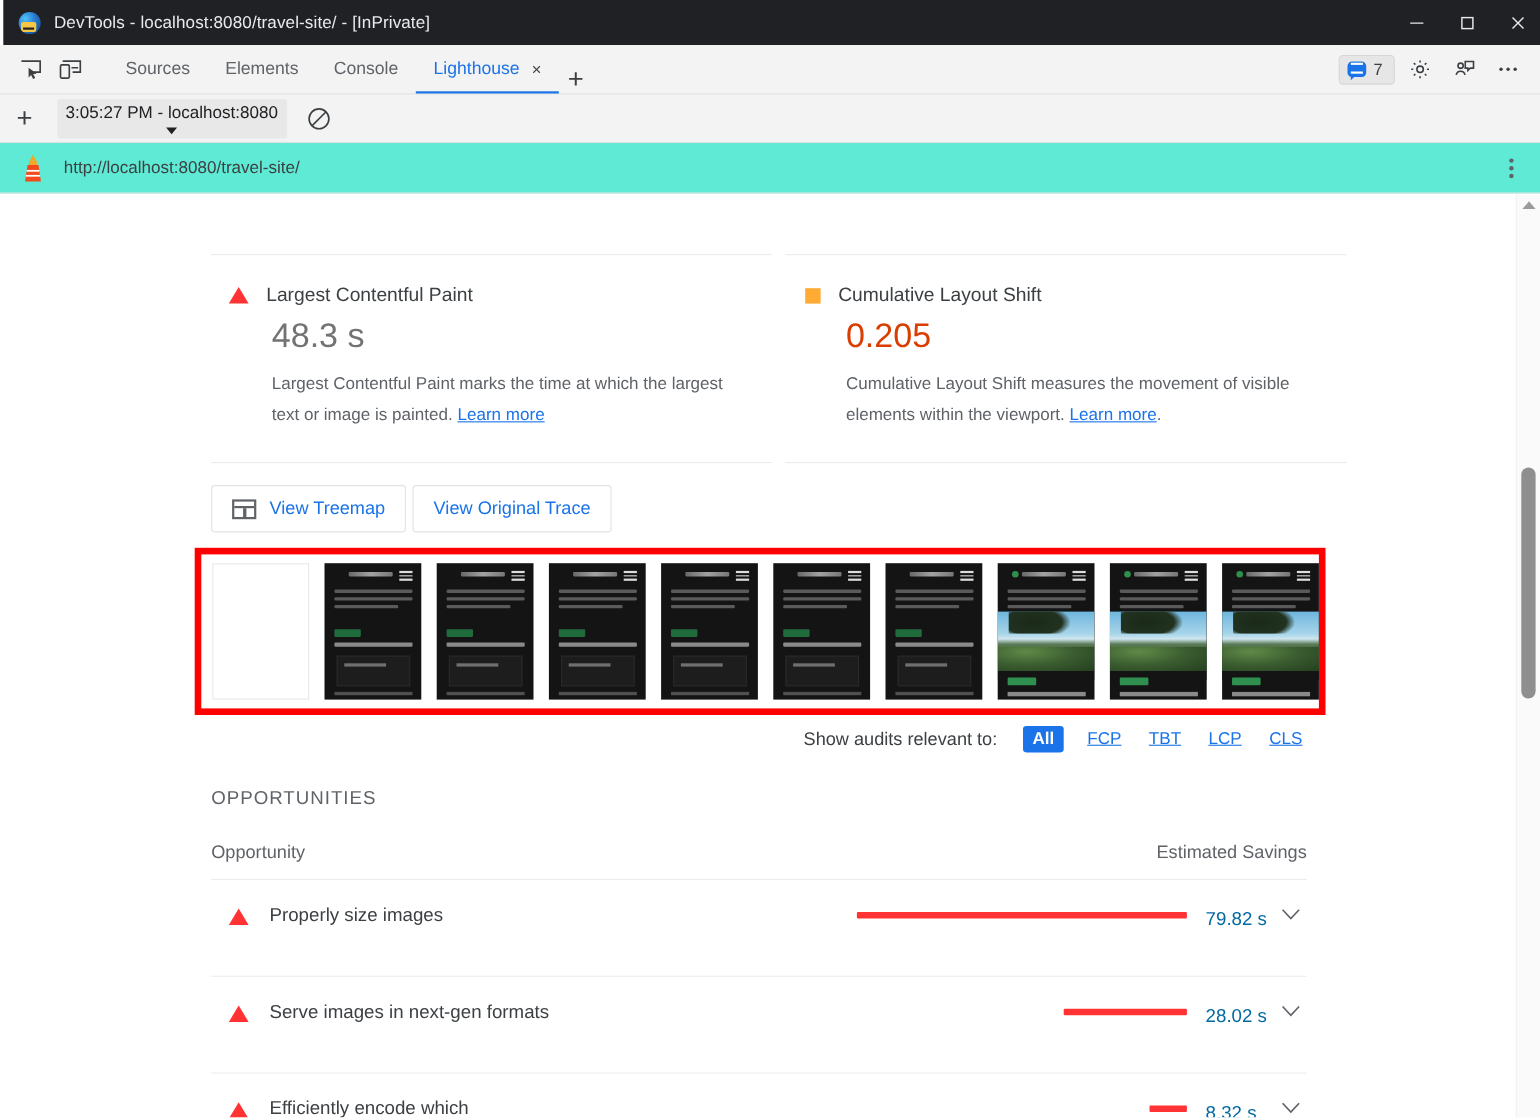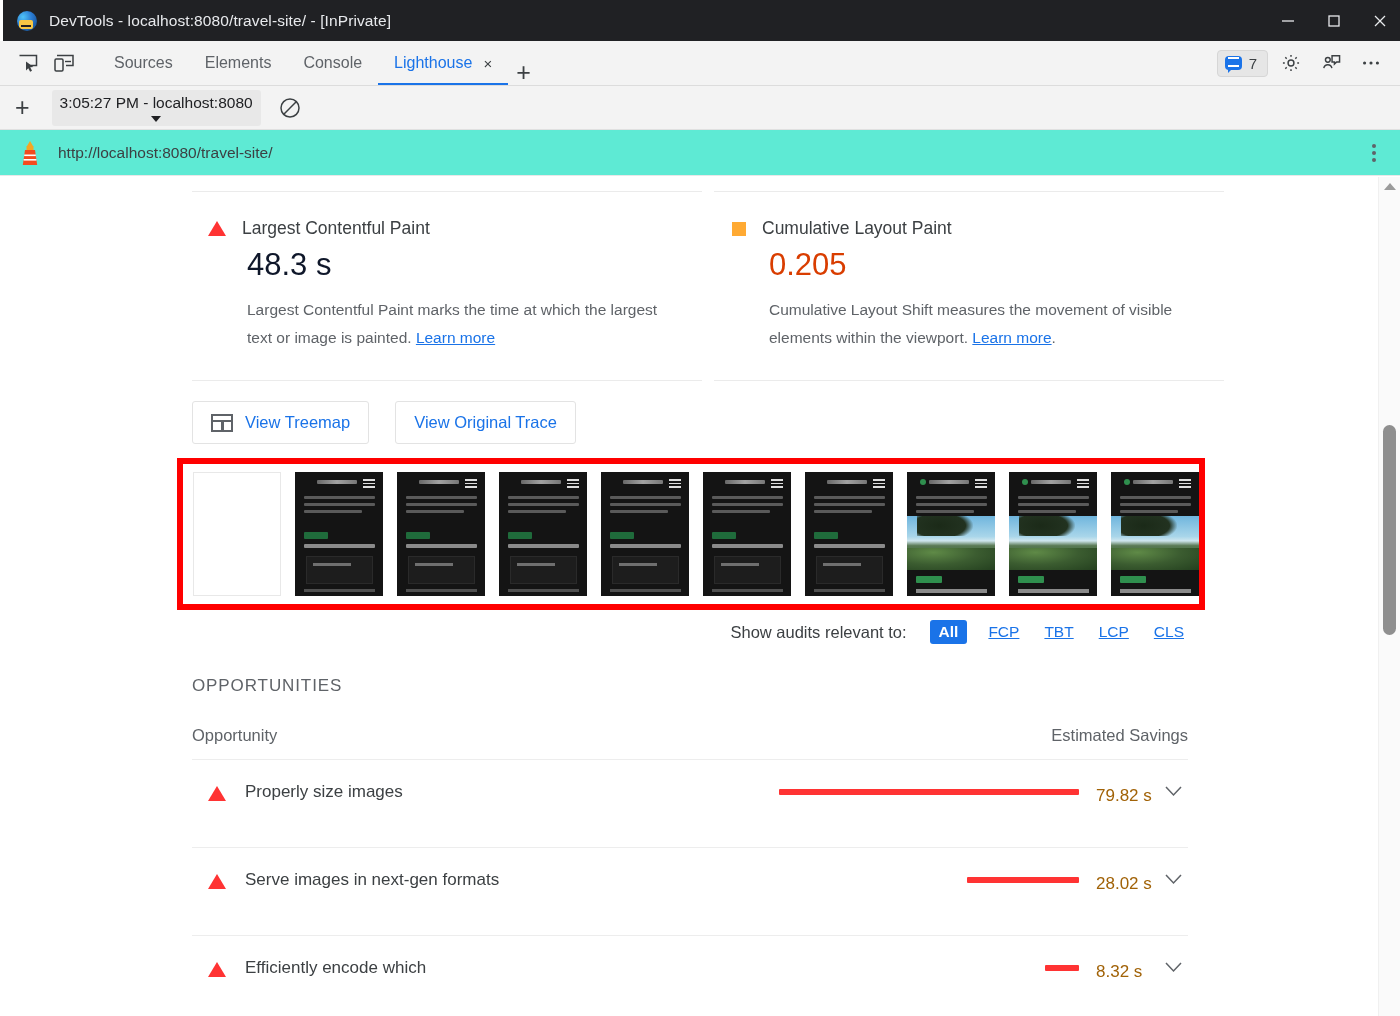--- a/index.html
+++ b/index.html
@@ -102,44 +102,44 @@
   .kebab i { width:4px;height:4px;border-radius:50%;background:#5f6368;display:block; }
 
   
   .report {
     position:absolute; top:177px; left:0; width:1400px; height:839px;
     background:#fff; overflow:hidden;
   }
   .rpt-inner { position:relative; width:1378px; }
 
   
-  .metrics { display:flex; padding:0 0 0 0; }
+  .metrics { display:flex; padding:0 0 0 0;margin-top:40px; }
   .metric { width:510px; padding-top:14px; }
   .metric:first-child { margin-left:192px; }
   .metric:last-child { margin-left:12px; }
   .metric .rule { height:1px; background:#ebebeb; margin-bottom:26px; }
   .metric-head { display:flex; align-items:center; gap:16px; }
   .tri-fail {
     width:0;height:0;border-left:9px solid transparent;border-right:9px solid transparent;
     border-bottom:15px solid #f33; flex:none; margin-left:16px;
   }
   .sq-avg { width:14px;height:14px;background:#fa3; flex:none; margin-left:18px; }
   .metric-title { font-size:17.5px; color:#3c4043; }
   .metric-value { font-size:31px; margin-top:8px; margin-left:55px; font-weight:400; }
-  .metric-value.fail { color:#0f172a; }
+  .metric-value.fail { color:#737373; }
   .metric-value.avg { color:#d93d00; }
   .metric-desc {
     font-size:15.5px; color:#5f6368; line-height:1.82; margin-top:13px;
     margin-left:55px; max-width:412px;
   }
   .metric-desc a { color:#1a73e8; }
   .metric .rule-bot { height:1px; background:#ebebeb; margin-top:28px; }
 
   
-  .actions { display:flex; gap:26px; margin-left:192px; margin-top:20px; }
+  .actions { display:flex; gap:6px; margin-left:192px; margin-top:20px; }
   .act-btn {
     border:1px solid #e3e3e3; border-radius:3px; background:#fff;
     padding:11px 18px; display:flex; align-items:center; gap:12px;
     font-size:16.5px; color:#1a73e8;
   }
   .treemap-ico { width:22px; height:18px; border:2.5px solid #5f6368; position:relative; flex:none; }
   .treemap-ico::before{ content:""; position:absolute; left:0; right:0; top:4px; height:2.5px; background:#5f6368; }
   .treemap-ico::after{ content:""; position:absolute; left:8px; top:6.5px; bottom:0; width:2.5px; background:#5f6368; }
 
   
@@ -225,21 +225,21 @@
     padding:22px 0 28px; border-bottom:1px solid #ededed; min-height:88px;
   }
   .opp-row .tri {
     width:0;height:0;border-left:9px solid transparent;border-right:9px solid transparent;
     border-bottom:15px solid #f33; flex:none; margin-top:4px; margin-left:16px;
   }
   .opp-name { font-size:17px; color:#3c4043; margin-left:19px; flex:1; }
   .opp-bar-wrap { width:300px; display:flex; justify-content:flex-end; align-items:center; padding-top:7px; }
   .opp-bar { height:6px; background:#f33; border-radius:1px; }
   .opp-val {
-    width:62px; text-align:left; margin-left:17px; font-size:17px; color:#a16207;
+    width:62px; text-align:left; margin-left:17px; font-size:17px; color:#0369a1;
     line-height:1.7;
   }
   .opp-chev { width:30px; display:flex; justify-content:center; padding-top:4px; }
 
   
   .sb-track {
     position:absolute; right:0; top:177px; width:22px; height:839px;
     background:#fafafa; border-left:1px solid #f0f0f0;
   }
   .sb-up { position:absolute; top:6px; left:5px; width:0;height:0;
@@ -377,21 +377,21 @@
           <div class="metric-value fail">48.3 s</div>
           <div class="metric-desc">
             <span>Largest Contentful Paint marks the time at which the largest text or image is painted. </span><a href="#">Learn more</a><span></span>
           </div>
           <div class="rule-bot"></div>
         </div>
         <div class="metric">
           <div class="rule"></div>
           <div class="metric-head">
             <span class="sq-avg"></span>
-            <span class="metric-title">Cumulative Layout Paint</span>
+            <span class="metric-title">Cumulative Layout Shift</span>
           </div>
           <div class="metric-value avg">0.205</div>
           <div class="metric-desc">
             <span>Cumulative Layout Shift measures the movement of visible elements within the viewport. </span><a href="#">Learn more</a><span>.</span>
           </div>
           <div class="rule-bot"></div>
         </div>
       </div>
 
       <div class="actions">

